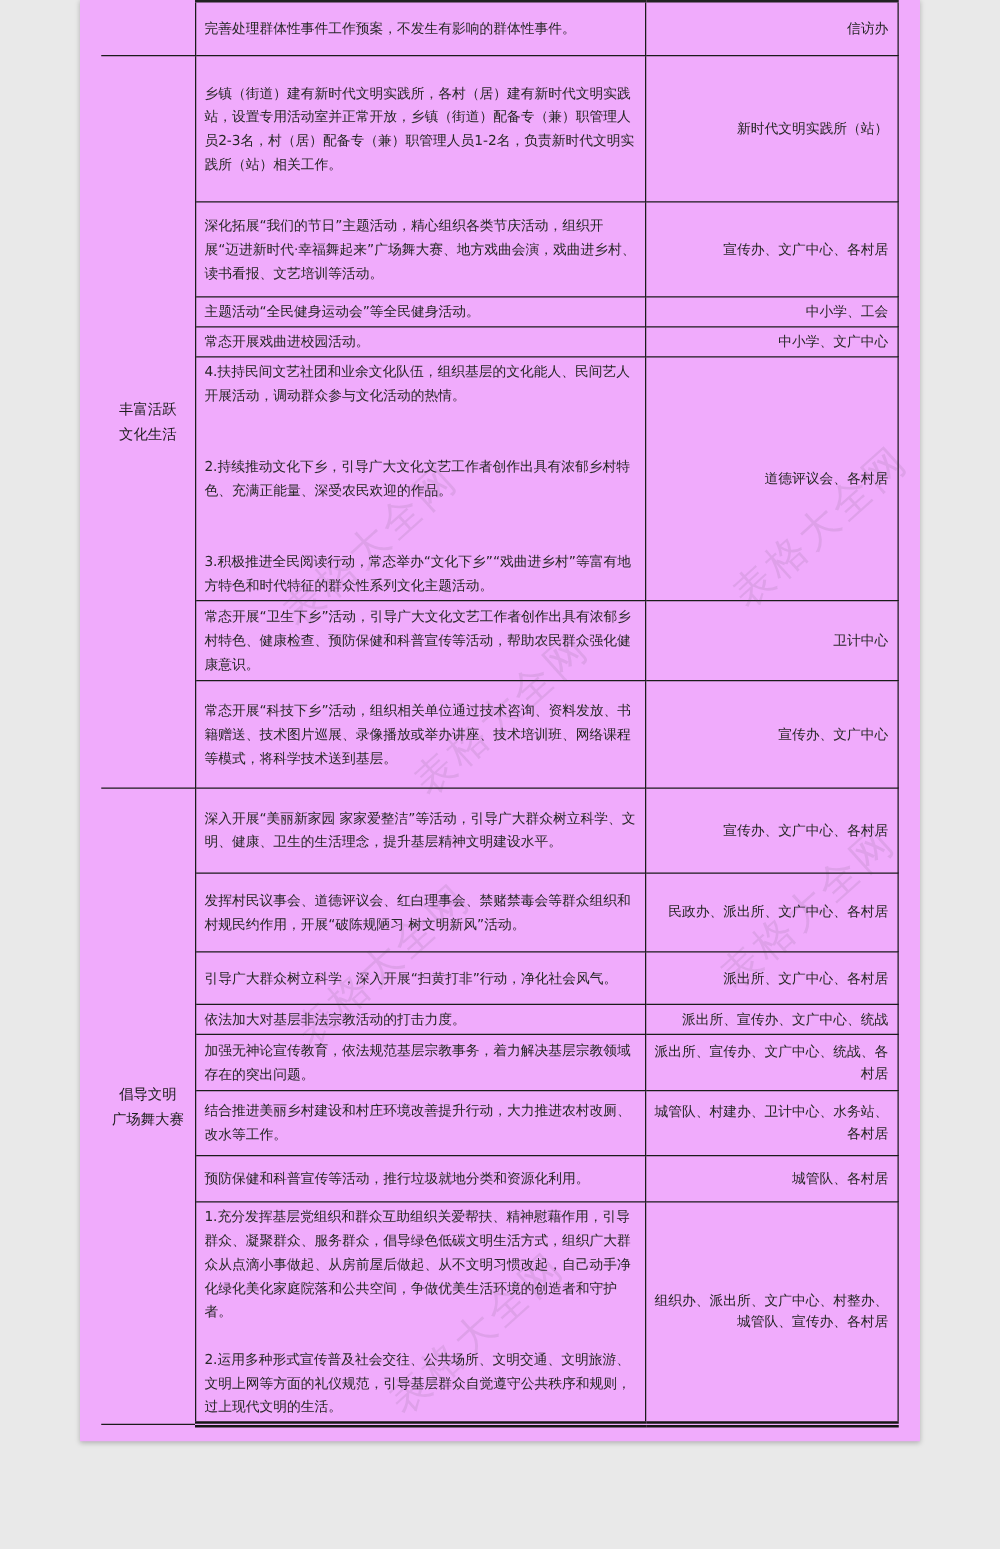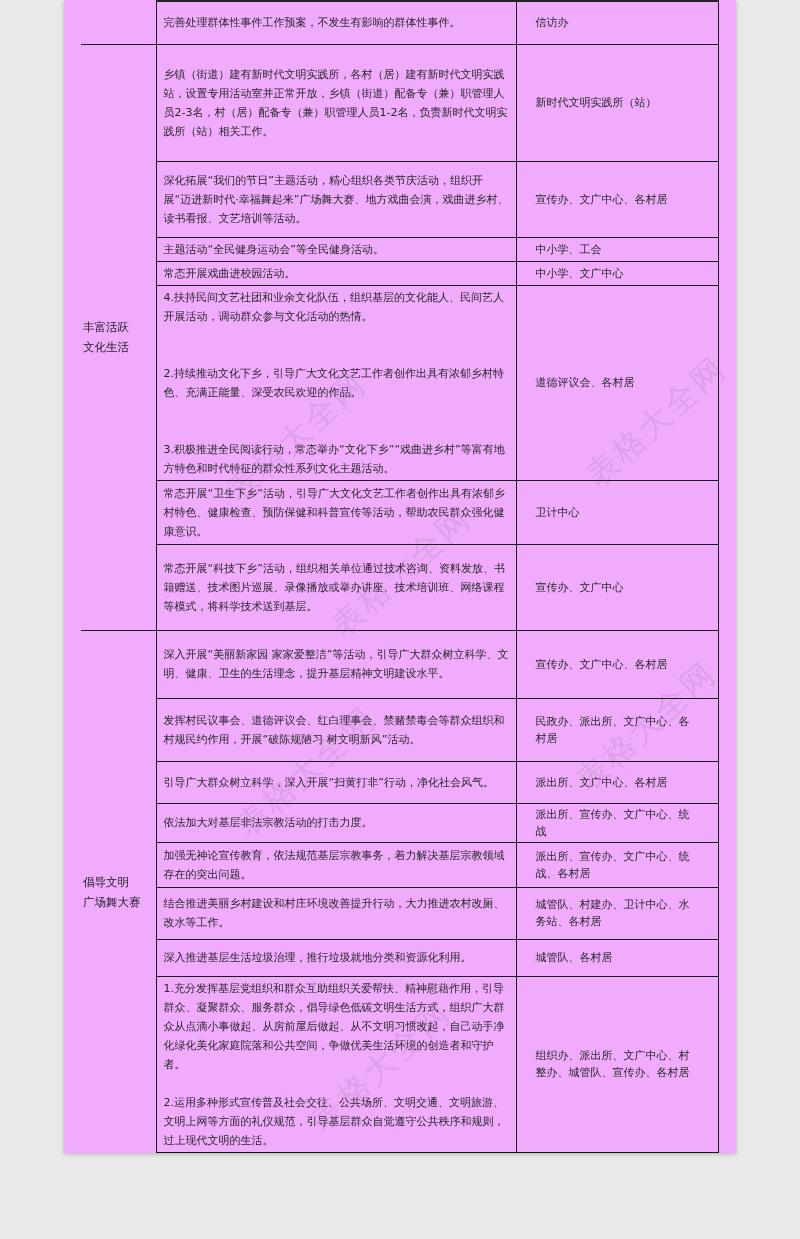--- a/index.html
+++ b/index.html
@@ -33,26 +33,27 @@
   }
   td.task{
     font-size:11px;line-height:19px;
     padding:2px 7px;
     text-align:left;
     white-space:pre-line;
     word-break:break-all;
   }
   td.dept{
     font-size:11px;line-height:17px;
-    padding:2px 19px;
-    text-align:left;
+    padding:2px 7px;
+    text-align:right;
     word-break:break-all;
   }
   td.cat{
     font-size:11.5px;line-height:20px;
+    text-align:center;
     white-space:pre-line;
     border-left:none;
     color:#1e1e1e;
     padding:0 2px;
   }
   td.catA{border-top:none;}
   tr.r1 td.task, tr.r1 td.dept{border-top:2.5px solid #222;}
   tr.sec-start td{border-top:1px solid #8b5cf6;}
   tr.last td{border-bottom:5px double #161616;}
   
@@ -152,21 +153,21 @@
       </tr>
       <tr class="r13">
         <td class="task">加强无神论宣传教育，依法规范基层宗教事务，着力解决基层宗教领域存在的突出问题。</td>
         <td class="dept">派出所、宣传办、文广中心、统战、各村居</td>
       </tr>
       <tr class="r14">
         <td class="task">结合推进美丽乡村建设和村庄环境改善提升行动，大力推进农村改厕、改水等工作。</td>
         <td class="dept">城管队、村建办、卫计中心、水务站、各村居</td>
       </tr>
       <tr class="r15">
-        <td class="task">深入推进基层生活垃圾治理，推行垃圾就地分类和资源化利用。</td>
+        <td class="task">预防保健和科普宣传等活动，推行垃圾就地分类和资源化利用。</td>
         <td class="dept">城管队、各村居</td>
       </tr>
       <tr class="r16 last">
         <td class="task">1.充分发挥基层党组织和群众互助组织关爱帮扶、精神慰藉作用，引导群众、凝聚群众、服务群众，倡导绿色低碳文明生活方式，组织广大群众从点滴小事做起、从房前屋后做起、从不文明习惯改起，自己动手净化绿化美化家庭院落和公共空间，争做优美生活环境的创造者和守护者。
 
 2.运用多种形式宣传普及社会交往、公共场所、文明交通、文明旅游、文明上网等方面的礼仪规范，引导基层群众自觉遵守公共秩序和规则，过上现代文明的生活。</td>
         <td class="dept">组织办、派出所、文广中心、村整办、城管队、宣传办、各村居</td>
       </tr>
     </tbody>
   </table>

